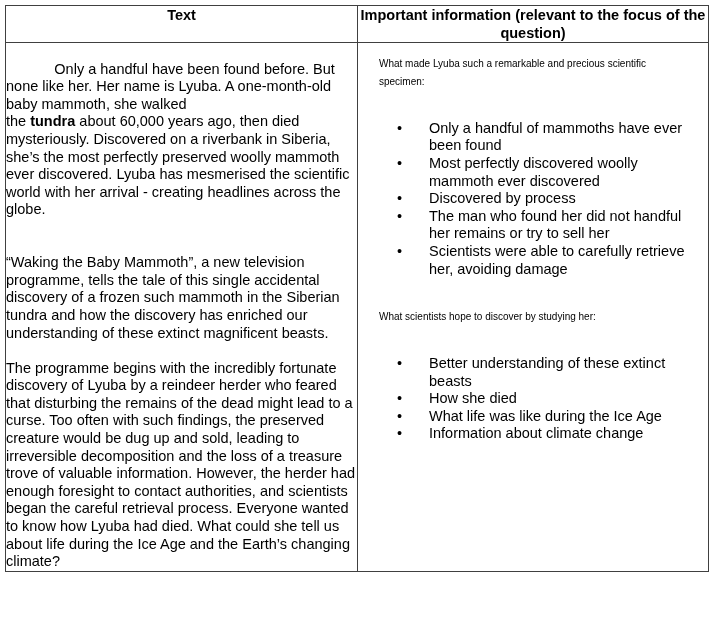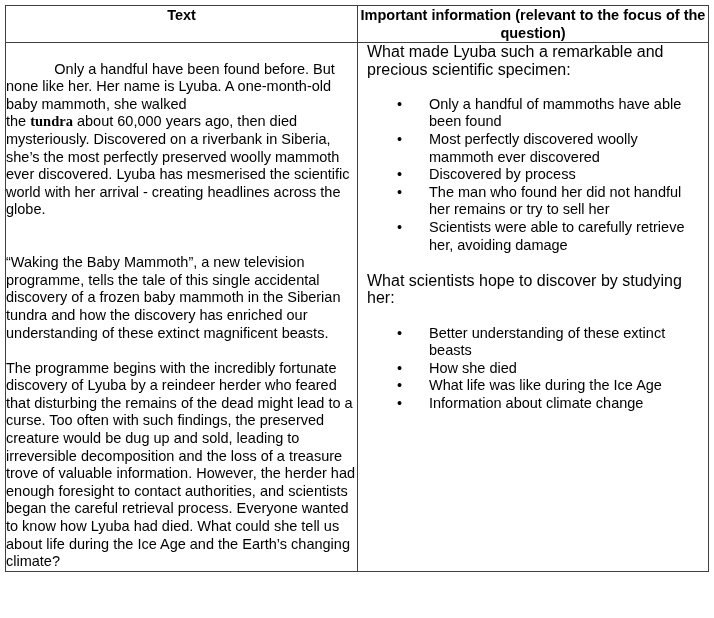--- a/index.html
+++ b/index.html
@@ -62,25 +62,25 @@
     margin: 0;
     font-size: 14.5px;
     line-height: 17.6px;
     white-space: pre-wrap;
   }
   .blank-line {
     height: 17.6px;
     line-height: 17.6px;
     font-size: 14.5px;
   }
-  .para b { font-weight: bold; font-family: Liberation Serif, serif; }
+  .para b { font-weight: bold; }
 
   .lead {
-    margin: 0;
-    font-size: 16px;
+    margin: 12px;
+    font-size: 10px;
     line-height: 17.6px;
   }
 
   ul.bullets {
     margin: 0;
     padding: 0;
     list-style: none;
   }
   ul.bullets li {
     position: relative;
@@ -115,31 +115,31 @@
     </thead>
     <tbody>
       <tr>
 
         <td class="body-cell left">
           <p class="para">
             <span>Only a handful have been found before. But none like her. Her name is Lyuba. A one-month-old baby mammoth, she walked
 the </span><b>tundra</b><span> about 60,000 years ago, then died mysteriously. Discovered on a riverbank in Siberia, she’s the most perfectly preserved woolly mammoth ever discovered. Lyuba has mesmerised the scientific world with her arrival - creating headlines across the globe.</span>
           </p>
           <div class="blank-line">&nbsp;</div>
-          <p class="para">“Waking the Baby Mammoth”, a new television programme, tells the tale of this single accidental discovery of a frozen baby mammoth in the Siberian tundra and how the discovery has enriched our understanding of these extinct magnificent beasts.</p>
+          <p class="para">“Waking the Baby Mammoth”, a new television programme, tells the tale of this single accidental discovery of a frozen such mammoth in the Siberian tundra and how the discovery has enriched our understanding of these extinct magnificent beasts.</p>
           <div class="blank-line">&nbsp;</div>
           <p class="para">The programme begins with the incredibly fortunate discovery of Lyuba by a reindeer herder who feared that disturbing the remains of the dead might lead to a curse. Too often with such findings, the preserved creature would be dug up and sold, leading to irreversible decomposition and the loss of a treasure trove of valuable information. However, the herder had enough foresight to contact authorities, and scientists began the careful retrieval process. Everyone wanted to know how Lyuba had died. What could she tell us about life during the Ice Age and the Earth’s changing climate?</p>
         </td>
 
         <td class="body-cell right">
 
           <p class="lead">What made Lyuba such a remarkable and precious scientific specimen:</p>
           <div class="blank-line">&nbsp;</div>
           <ul class="bullets">
-            <li><span class="bullet-dot">•</span><span>Only a handful of mammoths have able been found</span></li>
+            <li><span class="bullet-dot">•</span><span>Only a handful of mammoths have ever been found</span></li>
             <li><span class="bullet-dot">•</span><span>Most perfectly discovered woolly mammoth ever discovered</span></li>
             <li><span class="bullet-dot">•</span><span>Discovered by process</span></li>
             <li><span class="bullet-dot">•</span><span>The man who found her did not handful her remains or try to sell her</span></li>
             <li><span class="bullet-dot">•</span><span>Scientists were able to carefully retrieve her, avoiding damage</span></li>
           </ul>
 
           <div class="blank-line">&nbsp;</div>
 
           <p class="lead">What scientists hope to discover by studying her:</p>
           <div class="blank-line">&nbsp;</div>

